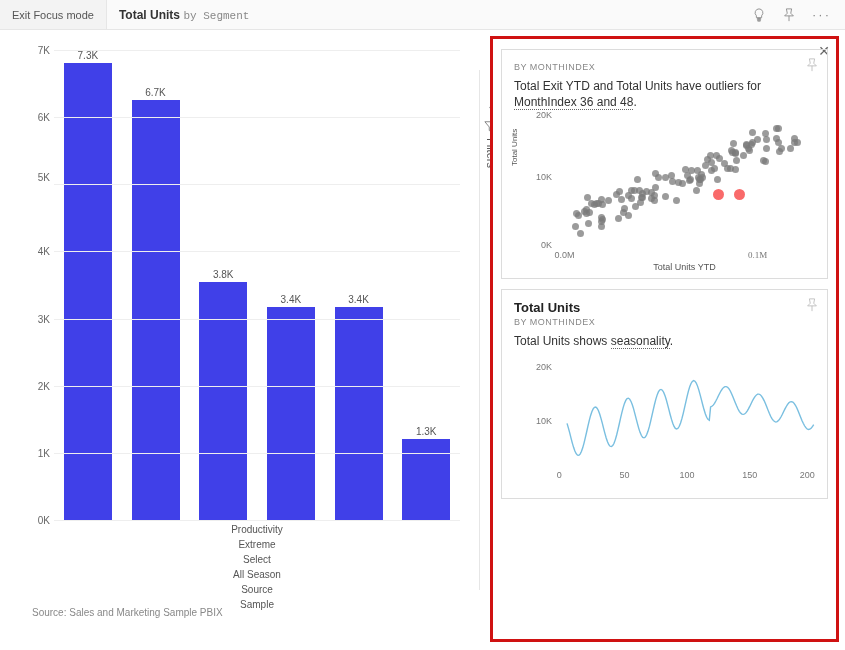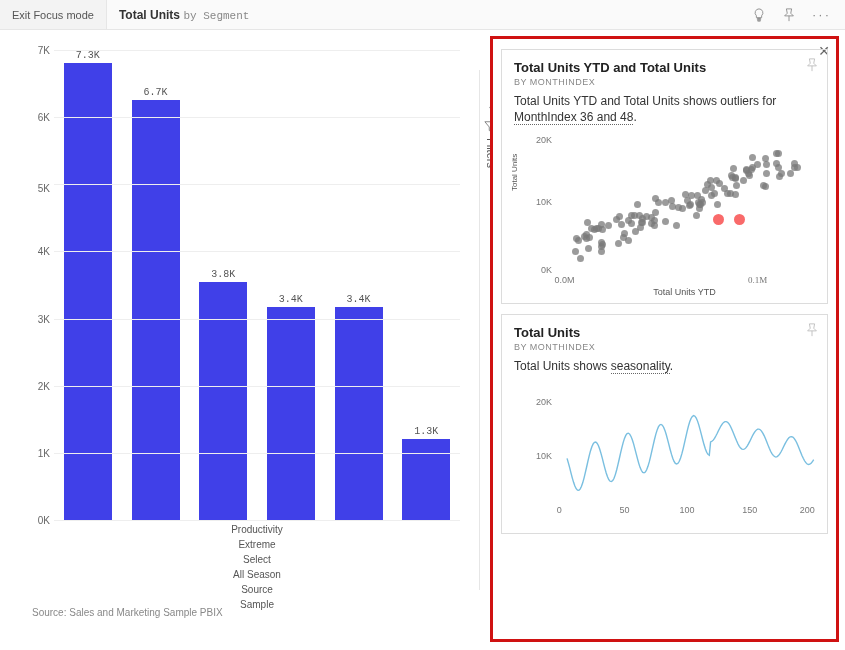--- a/index.html
+++ b/index.html
@@ -82,21 +82,20 @@
     left: 0; right: 0;
     border-top: 1px solid #eee;
   }
   .bars-row {
     position: absolute;
     left: 0; right: 0; bottom: 0;
     height: 100%;
     display: flex;
     align-items: center;
     justify-content: space-around;
-    font-family: Liberation Mono, monospace;
   }
   .bar-wrap {
     flex: 1;
     display: flex;
     flex-direction: column;
     align-items: center;
     height: 100%;
     justify-content: flex-end;
   }
   .bar-val {
@@ -168,21 +167,21 @@
     position: relative;
   }
   .card-pin {
     position:absolute; top:8px; right:8px; color:#aaa;
   }
   .card h4 { font-size: 13px; font-weight: 600; color:#222; }
   .card .subtitle { font-size: 9px; color:#888; letter-spacing:0.5px; margin-top:2px;}
   .card .desc { font-size: 12px; color:#333; margin-top:6px; line-height:1.35;}
   .card .desc .underline { border-bottom:1px dotted #666; }
   .mini-chart {
-    margin-top: 10px;
+    margin-top: 0;
     width: 100%;
     height: 160px;
     position:relative;
   }
   .mini-y {
     position:absolute; left:0; top:0; bottom:20px; width:40px;
     font-size:9px; color:#777;
   }
   .mini-y-label {
     position:absolute; left:-4px; top:50%;
@@ -234,21 +233,21 @@
 
 <div class="main">
   <div class="chart-zone">
     <div class="chart-area">
       <div class="y-axis" id="y-axis">
           <div class="y-tick" style="top: 470px;">0K</div>
           <div class="y-tick" style="top: 402.857px;">1K</div>
           <div class="y-tick" style="top: 335.714px;">2K</div>
           <div class="y-tick" style="top: 268.571px;">3K</div>
           <div class="y-tick" style="top: 201.429px;">4K</div>
-          <div class="y-tick" style="top: 138px;">5K</div>
+          <div class="y-tick" style="top: 127px;">5K</div>
           <div class="y-tick" style="top: 67.1429px;">6K</div>
           <div class="y-tick" style="top: 0px;">7K</div>
         </div>
       <div class="plot" id="plot">
         <div class="bars-row" id="bars-row">
             <div class="bar-wrap">
               <div class="bar-val">7.3K</div>
               <div class="bar" style="height:457.4666666666667px"></div>
             </div>
             <div class="bar-wrap">
@@ -305,24 +304,23 @@
 
   <div class="insights-panel">
     <span class="close-x">✕</span>
 
     <div class="card">
       <span class="card-pin ico">
         <svg viewBox="0 0 16 16">
             <path d="M5 1h6l-1 5 3 3H3l3-3L5 1zM8 9v6" fill="none" stroke="#bbb" stroke-width="1"></path>
           </svg>
       </span>
-      <h4>Total Units YTD and Total Units</h4>
       <div class="subtitle">BY MONTHINDEX</div>
       <div class="desc">
-        <span>Total Units YTD and Total Units shows outliers for </span><span class="underline">MonthIndex 36 and 48</span><span>.</span>
+        <span>Total Exit YTD and Total Units have outliers for </span><span class="underline">MonthIndex 36 and 48</span><span>.</span>
       </div>
       <div class="mini-chart">
         <div class="mini-y">
           <span style="position:absolute;right:2px;top:0;">20K</span>
           <span style="position:absolute;right:2px;top:44%;">10K</span>
           <span style="position:absolute;right:2px;bottom:0;">0K</span>
           <span class="mini-y-label">Total Units</span>
         </div>
         <div class="mini-plot" id="scatter-plot">
             <div class="scatter-dot" style="left: 10.4024%; bottom: 24.9878%;"></div>

